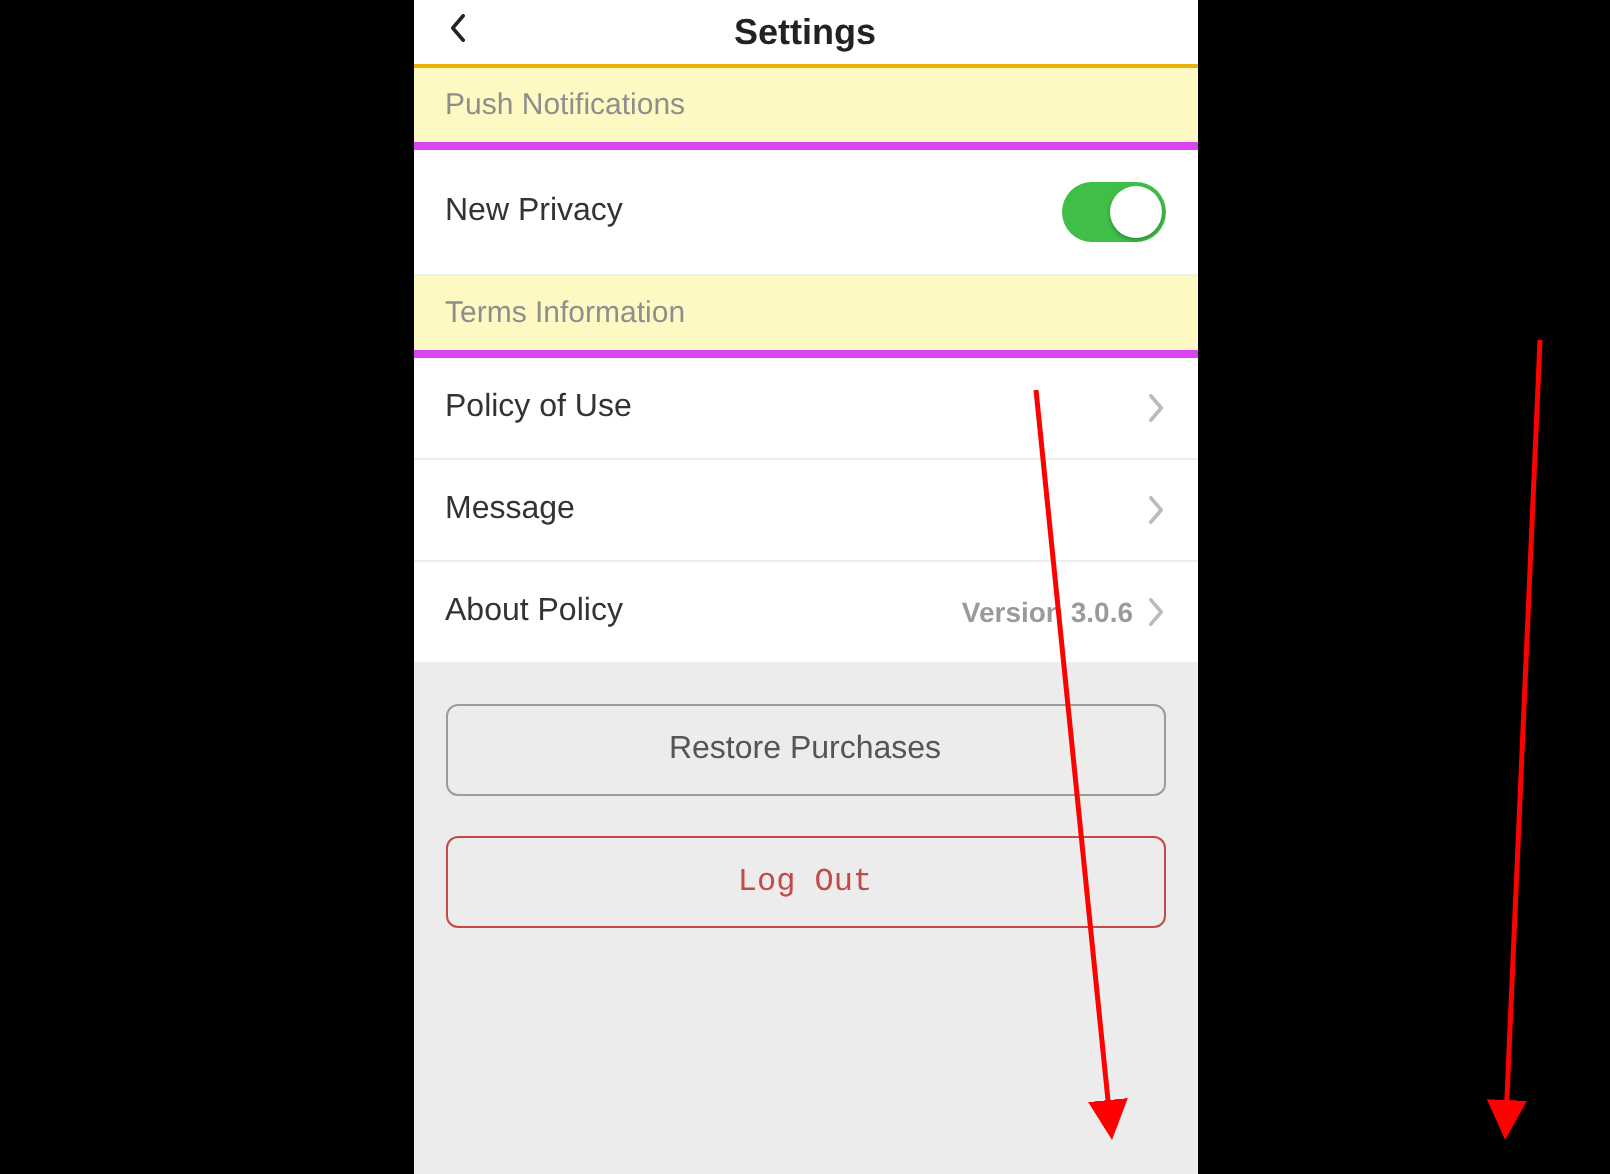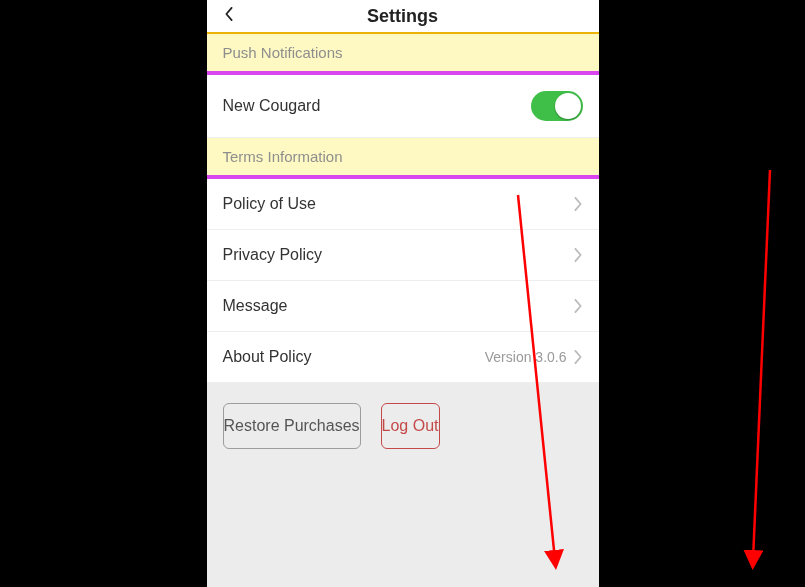--- a/index.html
+++ b/index.html
@@ -66,20 +66,21 @@
   .row .label {
     color: #333;
     font-size: 16px;
   }
   .chevron { display:flex; align-items:center; }
   .chevron svg { width: 10px; height: 14px; }
   .version-text {
     color: #9a9a9a;
     font-size: 14px;
     margin-right: 6px;
+    font-weight: bold;
   }
   .row-right { display:flex; align-items:center; }
   
   .toggle {
     width: 52px;
     height: 30px;
     border-radius: 15px;
     position: relative;
     cursor: pointer;
   }
@@ -93,38 +94,39 @@
     background: #fff;
     border-radius: 50%;
     box-shadow: 0 1px 2px rgba(0,0,0,.3);
   }
   
   .button-area {
     background: #ececec;
     padding: 20px 16px 8px 16px;
     flex: 1 0 auto;
     display: flex;
-    flex-direction: row;
+    flex-direction: column;
     gap: 20px;
   }
   .big-btn {
     border: 1px solid #9c9c9c;
     color: #555;
     background: transparent;
     border-radius: 6px;
     height: 46px;
     display: flex;
     align-items: center;
     justify-content: center;
     font-size: 16px;
     cursor: pointer;
   }
   .big-btn.danger {
     border-color: #c44a4a;
     color: #c44a4a;
+    font-family: Liberation Mono, monospace;
   }
   
   .arrows {
     position: absolute;
     left: 0; top: 0;
     width: 805px;
     height: 587px;
     pointer-events: none;
   }
 </style>
@@ -139,37 +141,29 @@
         <svg viewBox="0 0 10 16">
             <path d="M8 1 L2 8 L8 15" stroke="#222" stroke-width="2" fill="none" stroke-linecap="round" stroke-linejoin="round"></path>
           </svg>
       </span>
     </div>
     <div class="header-title">Settings</div>
   </div>
 
   <div class="section-header">Push Notifications</div>
   <div class="row">
-    <span class="label">New Cougard</span>
+    <span class="label">New Privacy</span>
     <div class="toggle on">
       <div class="knob"></div>
     </div>
   </div>
 
   <div class="section-header">Terms Information</div>
   <div class="row">
     <span class="label">Policy of Use</span>
-    <span class="chevron">
-      <svg viewBox="0 0 10 16">
-          <path d="M2 1 L8 8 L2 15" stroke="#bbb" stroke-width="2" fill="none" stroke-linecap="round" stroke-linejoin="round"></path>
-        </svg>
-    </span>
-  </div>
-  <div class="row">
-    <span class="label">Privacy Policy</span>
     <span class="chevron">
       <svg viewBox="0 0 10 16">
           <path d="M2 1 L8 8 L2 15" stroke="#bbb" stroke-width="2" fill="none" stroke-linecap="round" stroke-linejoin="round"></path>
         </svg>
     </span>
   </div>
 
   <div class="row">
     <span class="label">Message</span>
     <span class="chevron">

